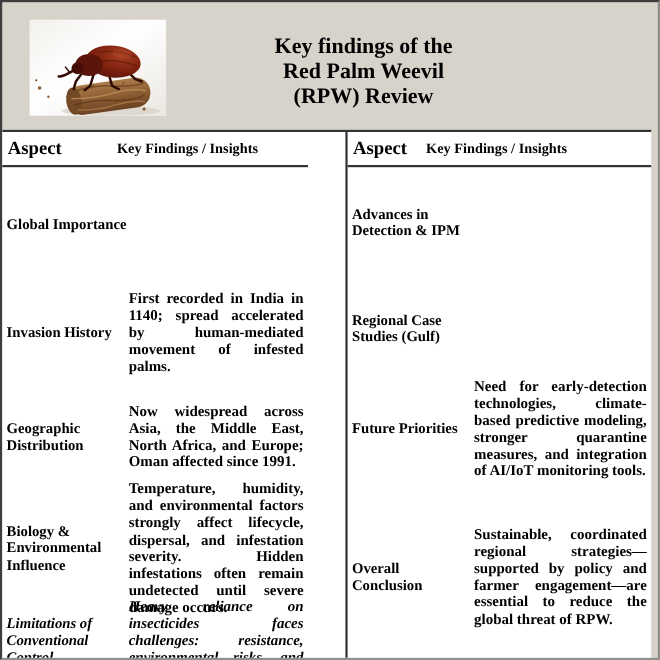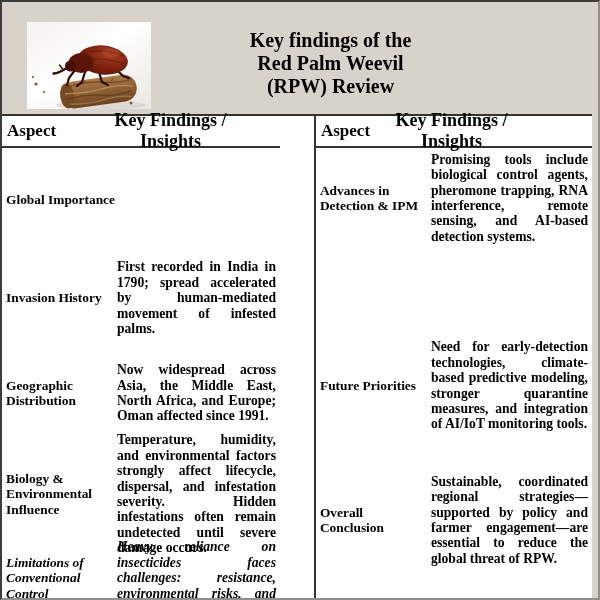--- a/index.html
+++ b/index.html
@@ -12,21 +12,21 @@
   }
   .page {
     width: 600px; height: 600px;
     background: #d7d3cb;
     border: 2px solid #3e3e3e;
     border-right-color: #8f8f8f;
     border-bottom-color: #8f8f8f;
     overflow: hidden;
   }
   
-  .header { height: 95px; display: flex; align-items: flex-start; margin-top: 17px; }
+  .header { height: 116px; display: flex; align-items: center; }
   .photo {
     width: 124px; height: 87px;
     margin: 3px 0 0 25px;
     background: #ffffff;
     flex: 0 0 auto;
   }
   .photo svg { display: block; }
   .titlebox {
     flex: 1;
     text-align: center;
@@ -46,21 +46,21 @@
   }
   .half { width: 294px; display: flex; flex-direction: column; }
   .half-right { border-left: 2px solid #333; }
   .thead {
     display: flex; align-items: center;
     height: 32px;
     border-bottom: 2px solid #333;
     flex: 0 0 auto;
   }
   .th-aspect { width: 113px; padding-left: 5px; font-size: 17px; }
-  .th-findings { flex: 1; text-align: center; font-size: 18px; }
+  .th-findings { flex: 1; text-align: center; font-size: 13px; }
   .half-left  .kfi { position: relative; left: -27px; }
   .half-right .kfi { position: relative; left: -59px; }
   .tbody { flex: 1; }
   .row { display: flex; align-items: center; }
   .cell-aspect {
     width: 113px; padding-left: 4px;
     font-size: 13.4px; line-height: 15.4px;
   }
   .cell-findings {
     flex: 1; padding: 0 4px 0 2px;
@@ -153,21 +153,21 @@
         <div class="th-aspect">Aspect</div>
         <div class="th-findings"><span class="kfi">Key Findings / Insights</span></div>
       </div>
       <div class="tbody" id="tbody-left">
   <div class="row">
     <div class="cell-aspect">Global Importance</div>
   </div>
 
   <div class="row">
     <div class="cell-aspect">Invasion History</div>
-    <div class="cell-findings">First recorded in India in 1790; spread accelerated by human-mediated movement of infested palms.</div>
+    <div class="cell-findings">First recorded in India in 1140; spread accelerated by human-mediated movement of infested palms.</div>
   </div>
 
   <div class="row">
     <div class="cell-aspect">Geographic Distribution</div>
     <div class="cell-findings">Now widespread across Asia, the Middle East, North Africa, and Europe; Oman affected since 1991.</div>
   </div>
 
   <div class="row">
     <div class="cell-aspect">Biology &amp; Environmental Influence</div>
     <div class="cell-findings">Temperature, humidity, and environmental factors strongly affect lifecycle, dispersal, and infestation severity. Hidden infestations often remain undetected until severe damage occurs.</div>
@@ -180,24 +180,24 @@
 </div>
     </div>
     <div class="half half-right">
       <div class="thead">
         <div class="th-aspect">Aspect</div>
         <div class="th-findings"><span class="kfi">Key Findings / Insights</span></div>
       </div>
       <div class="tbody" id="tbody-right">
   <div class="row">
     <div class="cell-aspect">Advances in Detection &amp; IPM</div>
-    <div class="cell-findings">Promising tools include biological control agents, pheromone trapping, RNA interference, remote sensing, and AI-based detection systems.</div>
-  </div>
-
-  <div class="row">
+  </div>
+
+  <div class="row">
+    <div class="cell-aspect">Regional Case Studies (Gulf)</div>
   </div>
 
   <div class="row">
     <div class="cell-aspect">Future Priorities</div>
     <div class="cell-findings">Need for early-detection technologies, climate-based predictive modeling, stronger quarantine measures, and integration of AI/IoT monitoring tools.</div>
   </div>
 
   <div class="row">
     <div class="cell-aspect">Overall Conclusion</div>
     <div class="cell-findings">Sustainable, coordinated regional strategies—supported by policy and farmer engagement—are essential to reduce the global threat of RPW.</div>

